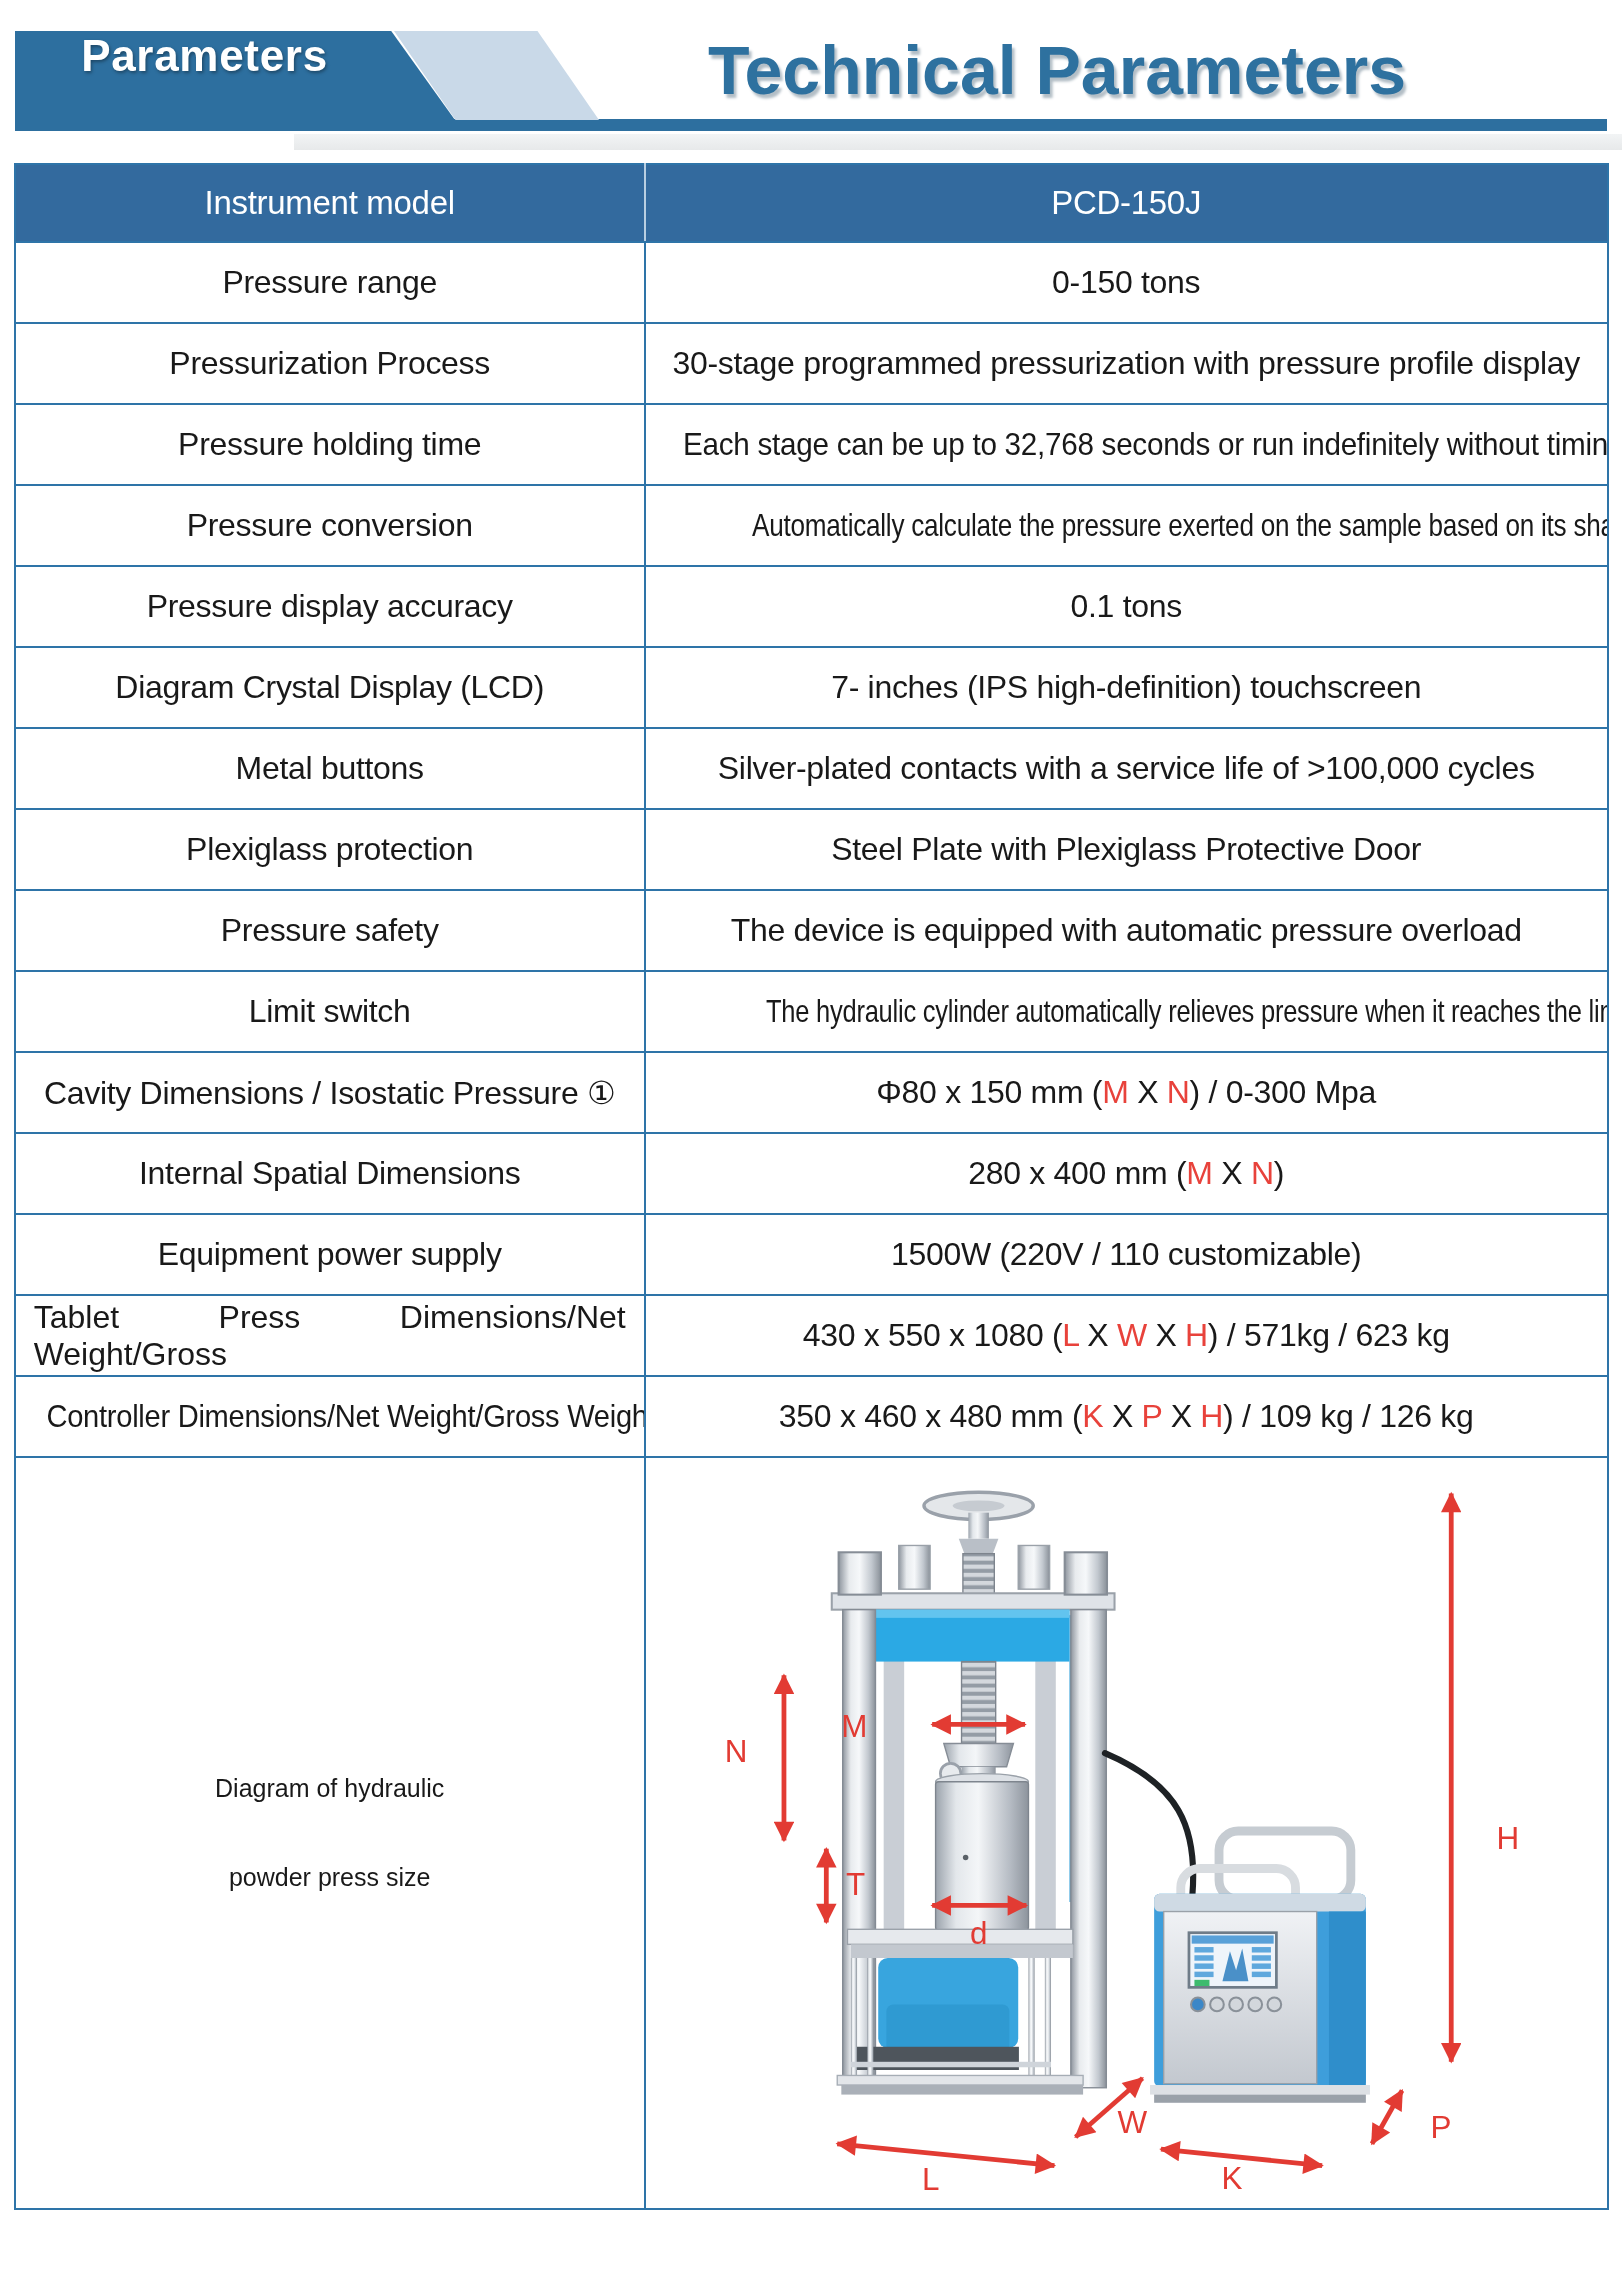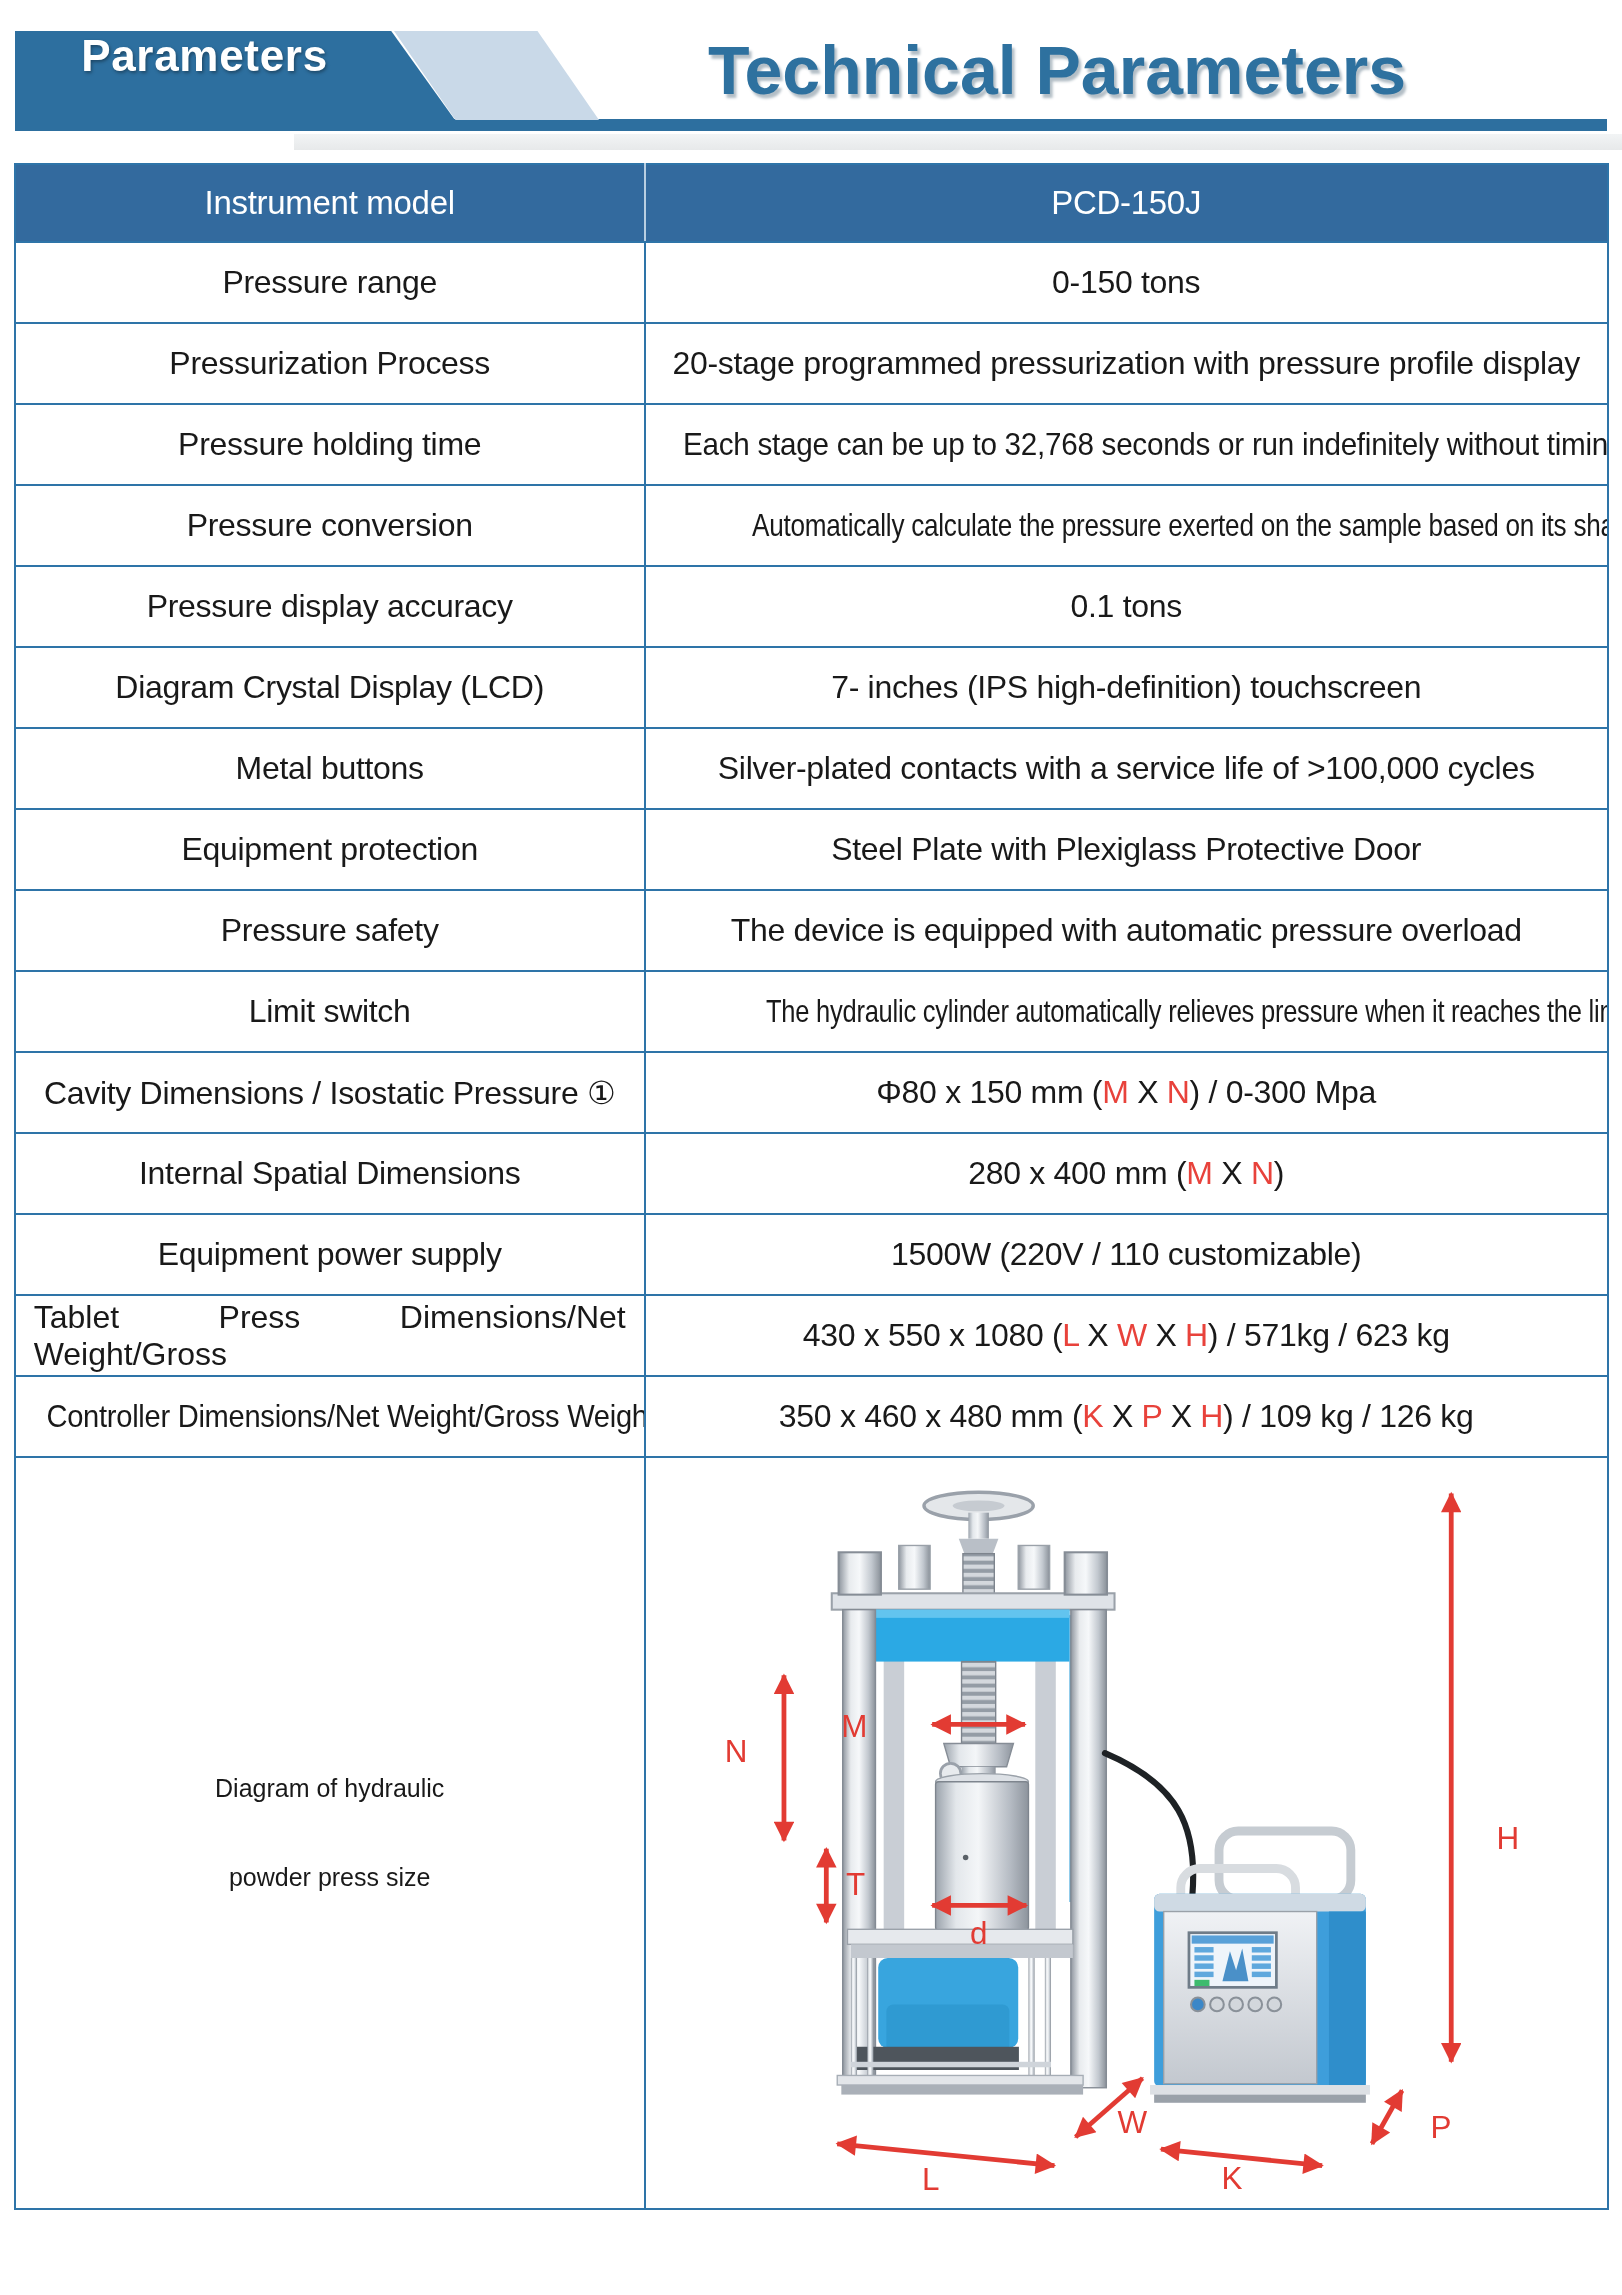--- a/index.html
+++ b/index.html
@@ -59,21 +59,21 @@
       <td class="c1"><span class="fit">Instrument model</span></td>
       <td class="c2"><span class="fit">PCD-150J</span></td>
     </tr>
 
     <tr class="data-row">
       <td class="c1"><span class="fit">Pressure range</span></td>
       <td class="c2"><span class="fit">0-150 tons</span></td>
     </tr>
     <tr class="data-row">
       <td class="c1"><span class="fit">Pressurization Process</span></td>
-      <td class="c2"><span class="fit">20-stage programmed pressurization with pressure profile display</span></td>
+      <td class="c2"><span class="fit">30-stage programmed pressurization with pressure profile display</span></td>
     </tr>
     <tr class="data-row">
       <td class="c1"><span class="fit">Pressure holding time</span></td>
       <td class="c2"><span class="fit" style="transform: scaleX(0.927);">Each stage can be up to 32,768 seconds or run indefinitely without timing</span></td>
     </tr>
     <tr class="data-row">
       <td class="c1"><span class="fit">Pressure conversion</span></td>
       <td class="c2"><span class="fit" style="transform: scaleX(0.816);">Automatically calculate the pressure exerted on the sample based on its shape and</span></td>
     </tr>
     <tr class="data-row">
@@ -82,21 +82,21 @@
     </tr>
     <tr class="data-row">
       <td class="c1"><span class="fit">Diagram Crystal Display (LCD)</span></td>
       <td class="c2"><span class="fit">7- inches (IPS high-definition) touchscreen</span></td>
     </tr>
     <tr class="data-row">
       <td class="c1"><span class="fit">Metal buttons</span></td>
       <td class="c2"><span class="fit">Silver-plated contacts with a service life of &gt;100,000 cycles</span></td>
     </tr>
     <tr class="data-row">
-      <td class="c1"><span class="fit">Equipment protection</span></td>
+      <td class="c1"><span class="fit">Plexiglass protection</span></td>
       <td class="c2"><span class="fit">Steel Plate with Plexiglass Protective Door</span></td>
     </tr>
     <tr class="data-row">
       <td class="c1"><span class="fit">Pressure safety</span></td>
       <td class="c2"><span class="fit">The device is equipped with automatic pressure overload</span></td>
     </tr>
     <tr class="data-row">
       <td class="c1"><span class="fit">Limit switch</span></td>
       <td class="c2"><span class="fit" style="transform: scaleX(0.797);">The hydraulic cylinder automatically relieves pressure when it reaches the limit height</span></td>
     </tr>

